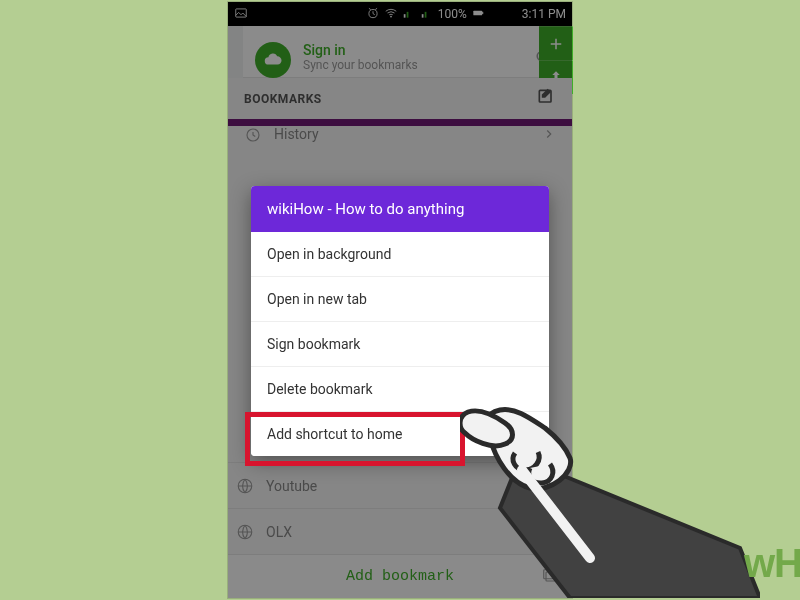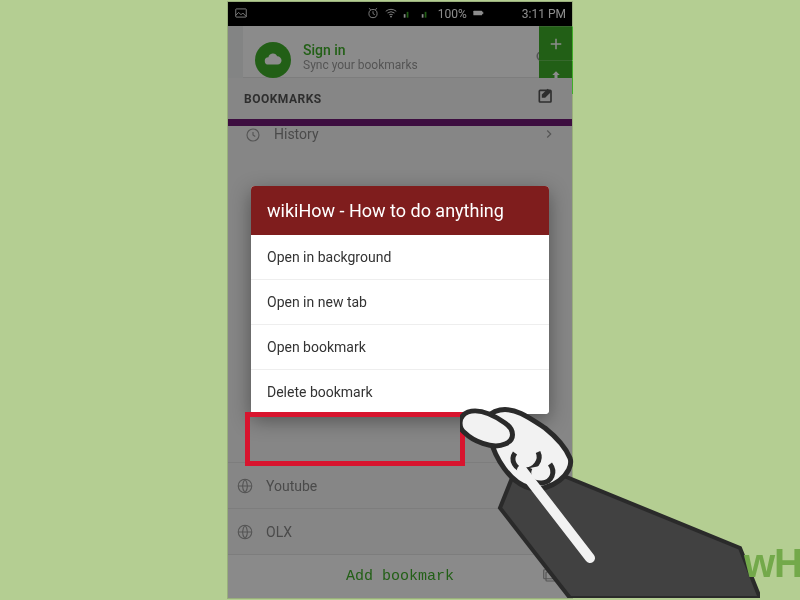--- a/index.html
+++ b/index.html
@@ -118,24 +118,24 @@
     position: absolute;
     left: 251px;
     top: 186px;
     width: 298px;
     background: #fff;
     border-radius: 4px;
     box-shadow: 0 6px 20px rgba(0,0,0,0.4);
     overflow: hidden;
   }
   .popup-header {
-    background: #7f1d1d;
+    background: #6d28d9;
     color: #fff;
     padding: 14px 16px;
-    font-size: 18px;
+    font-size: 15px;
   }
   .popup-item {
     padding: 14px 16px;
     font-size: 14px;
     color: #333;
     border-bottom: 1px solid #eee;
     background: #fff;
   }
   .popup-item:last-child { border-bottom: none; }
   .highlight-box {
@@ -278,22 +278,23 @@
     </div>
   </div>
 </div>
 
 <div class="dim-overlay" style="left:228px; top:2px; width:344px; height:596px;"></div>
 
 <div class="popup">
   <div class="popup-header">wikiHow - How to do anything</div>
   <div class="popup-item">Open in background</div>
   <div class="popup-item">Open in new tab</div>
-  <div class="popup-item">Open bookmark</div>
+  <div class="popup-item">Sign bookmark</div>
   <div class="popup-item">Delete bookmark</div>
+  <div class="popup-item">Add shortcut to home</div>
 </div>
 
 <div class="highlight-box"></div>
 
 <div class="hand">
   <svg width="300" height="200" viewBox="0 0 300 200">
     <g>
 
       <path d="M60 60 L280 150 L300 200 L110 200 L40 110 Z" fill="#414141" stroke="#2a2a2a" stroke-width="4"></path>
 

